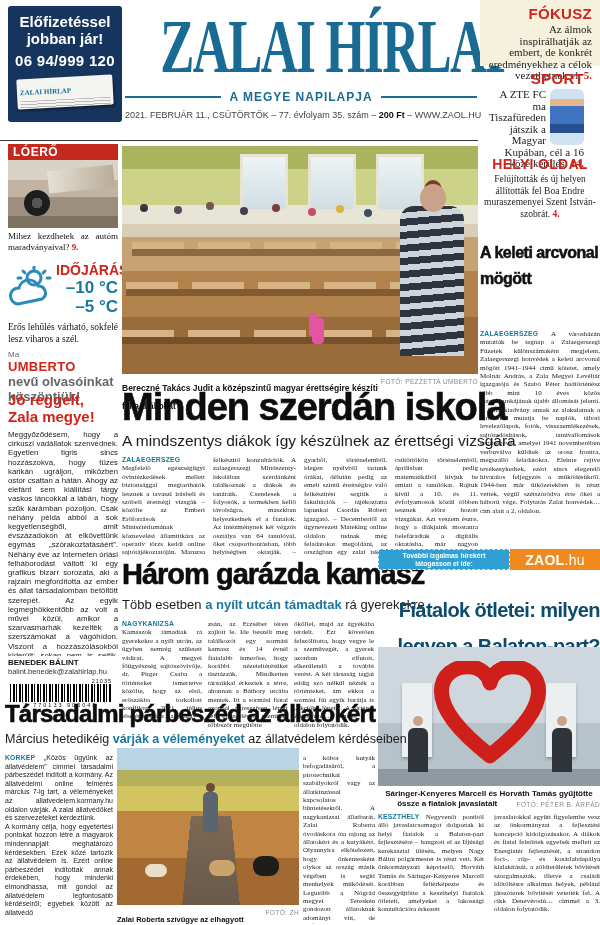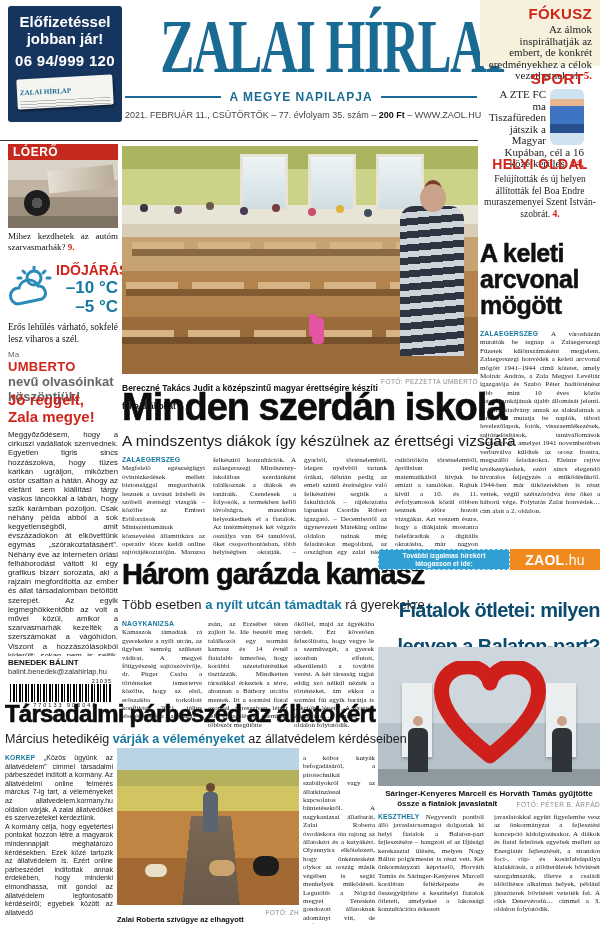--- a/index.html
+++ b/index.html
@@ -76,21 +76,21 @@
   .figL,.figR{position:absolute;bottom:14px;width:20px;height:44px;border-radius:6px 6px 0 0;background:#2f333a;}
   .fighead{position:absolute;width:10px;height:10px;border-radius:50%;background:#caa28a;}
   
   .bighead{font-weight:700;color:#0d0d0d;-webkit-text-stroke:.6px #0d0d0d;letter-spacing:-1px;white-space:nowrap;}
   .subhead{font-weight:400;color:#1c1c1c;white-space:nowrap;}
   .bluetag{color:#1878a0;font-weight:700;font-size:6.8px;font-family:"Liberation Sans",sans-serif;letter-spacing:.2px;}
   .bodycol{font-family:"Liberation Serif",serif;font-size:7px;line-height:8.4px;color:#1a1a1a;text-align:justify;overflow:hidden;}
   .hl-blue{color:#1878a0;font-weight:700;}
   .helyibox{text-align:center;}
   .helyibox .txt{font-family:"Liberation Serif",serif;font-size:9.5px;line-height:11.5px;margin-top:2px;color:#222;}
-  .keletihead{font-weight:700;font-size:25px;line-height:26px;letter-spacing:-.5px;-webkit-text-stroke:.5px #0d0d0d;}
+  .keletihead{font-weight:700;font-size:16px;line-height:26px;letter-spacing:-.5px;-webkit-text-stroke:.5px #0d0d0d;}
   .banner{display:flex;height:21px;}
   .banner .bl{flex:0 0 132px;background:#2f9fd4;color:#fff;font-weight:700;font-size:6.8px;line-height:8px;
       display:flex;align-items:center;justify-content:center;text-align:center;padding:1px 6px;box-sizing:border-box;
       border:1px dashed rgba(255,255,255,.85);}
   .banner .or{flex:1;background:#f08a1e;color:#fff;display:flex;align-items:center;justify-content:center;
       font-weight:700;font-size:14px;letter-spacing:.3px;}
   .banner .or .suffix{font-weight:400;}
   
   .wicon{stroke:#2b8ab8;fill:none;stroke-width:3;stroke-linecap:round;}
 </style>
@@ -132,21 +132,21 @@
     </div>
   </div>
 
   <div class="abs hrule" style="left:0;top:140px;width:478px;"></div>
 
   <div class="abs loerolabel" style="left:8px;top:144px;width:110px;">LÓERŐ</div>
   <div class="abs carphoto" style="left:8px;top:160px;width:110px;height:68px;">
     <div class="hood"></div>
     <div class="wheel"></div>
   </div>
-  <div class="abs sidecap just" style="left:8px;top:231px;width:110px;"><span>Mihez kezdhetek az autóm szarvasmarhák? </span><span class="pageref">9.</span></div>
+  <div class="abs sidecap just" style="left:8px;top:231px;width:110px;"><span>Mihez kezdhetek az autóm maradványaival? </span><span class="pageref">9.</span></div>
 
   <svg class="abs" style="left:8px;top:266px;" width="48" height="46" viewBox="0 0 48 46">
     <g class="wicon">
       <circle cx="26" cy="12" r="7"></circle>
       <line x1="26" y1="1" x2="26" y2="3"></line>
         <line x1="15" y1="5" x2="17" y2="7"></line>
         <line x1="37" y1="5" x2="35" y2="7"></line>
       <line x1="13" y1="12" x2="10" y2="12"></line>
         <line x1="42" y1="12" x2="39" y2="12"></line>
       <path d="M10,38 a8,8 0 0 1 1,-16 a10,10 0 0 1 19,-2 a7,7 0 0 1 4,13 z"></path>

